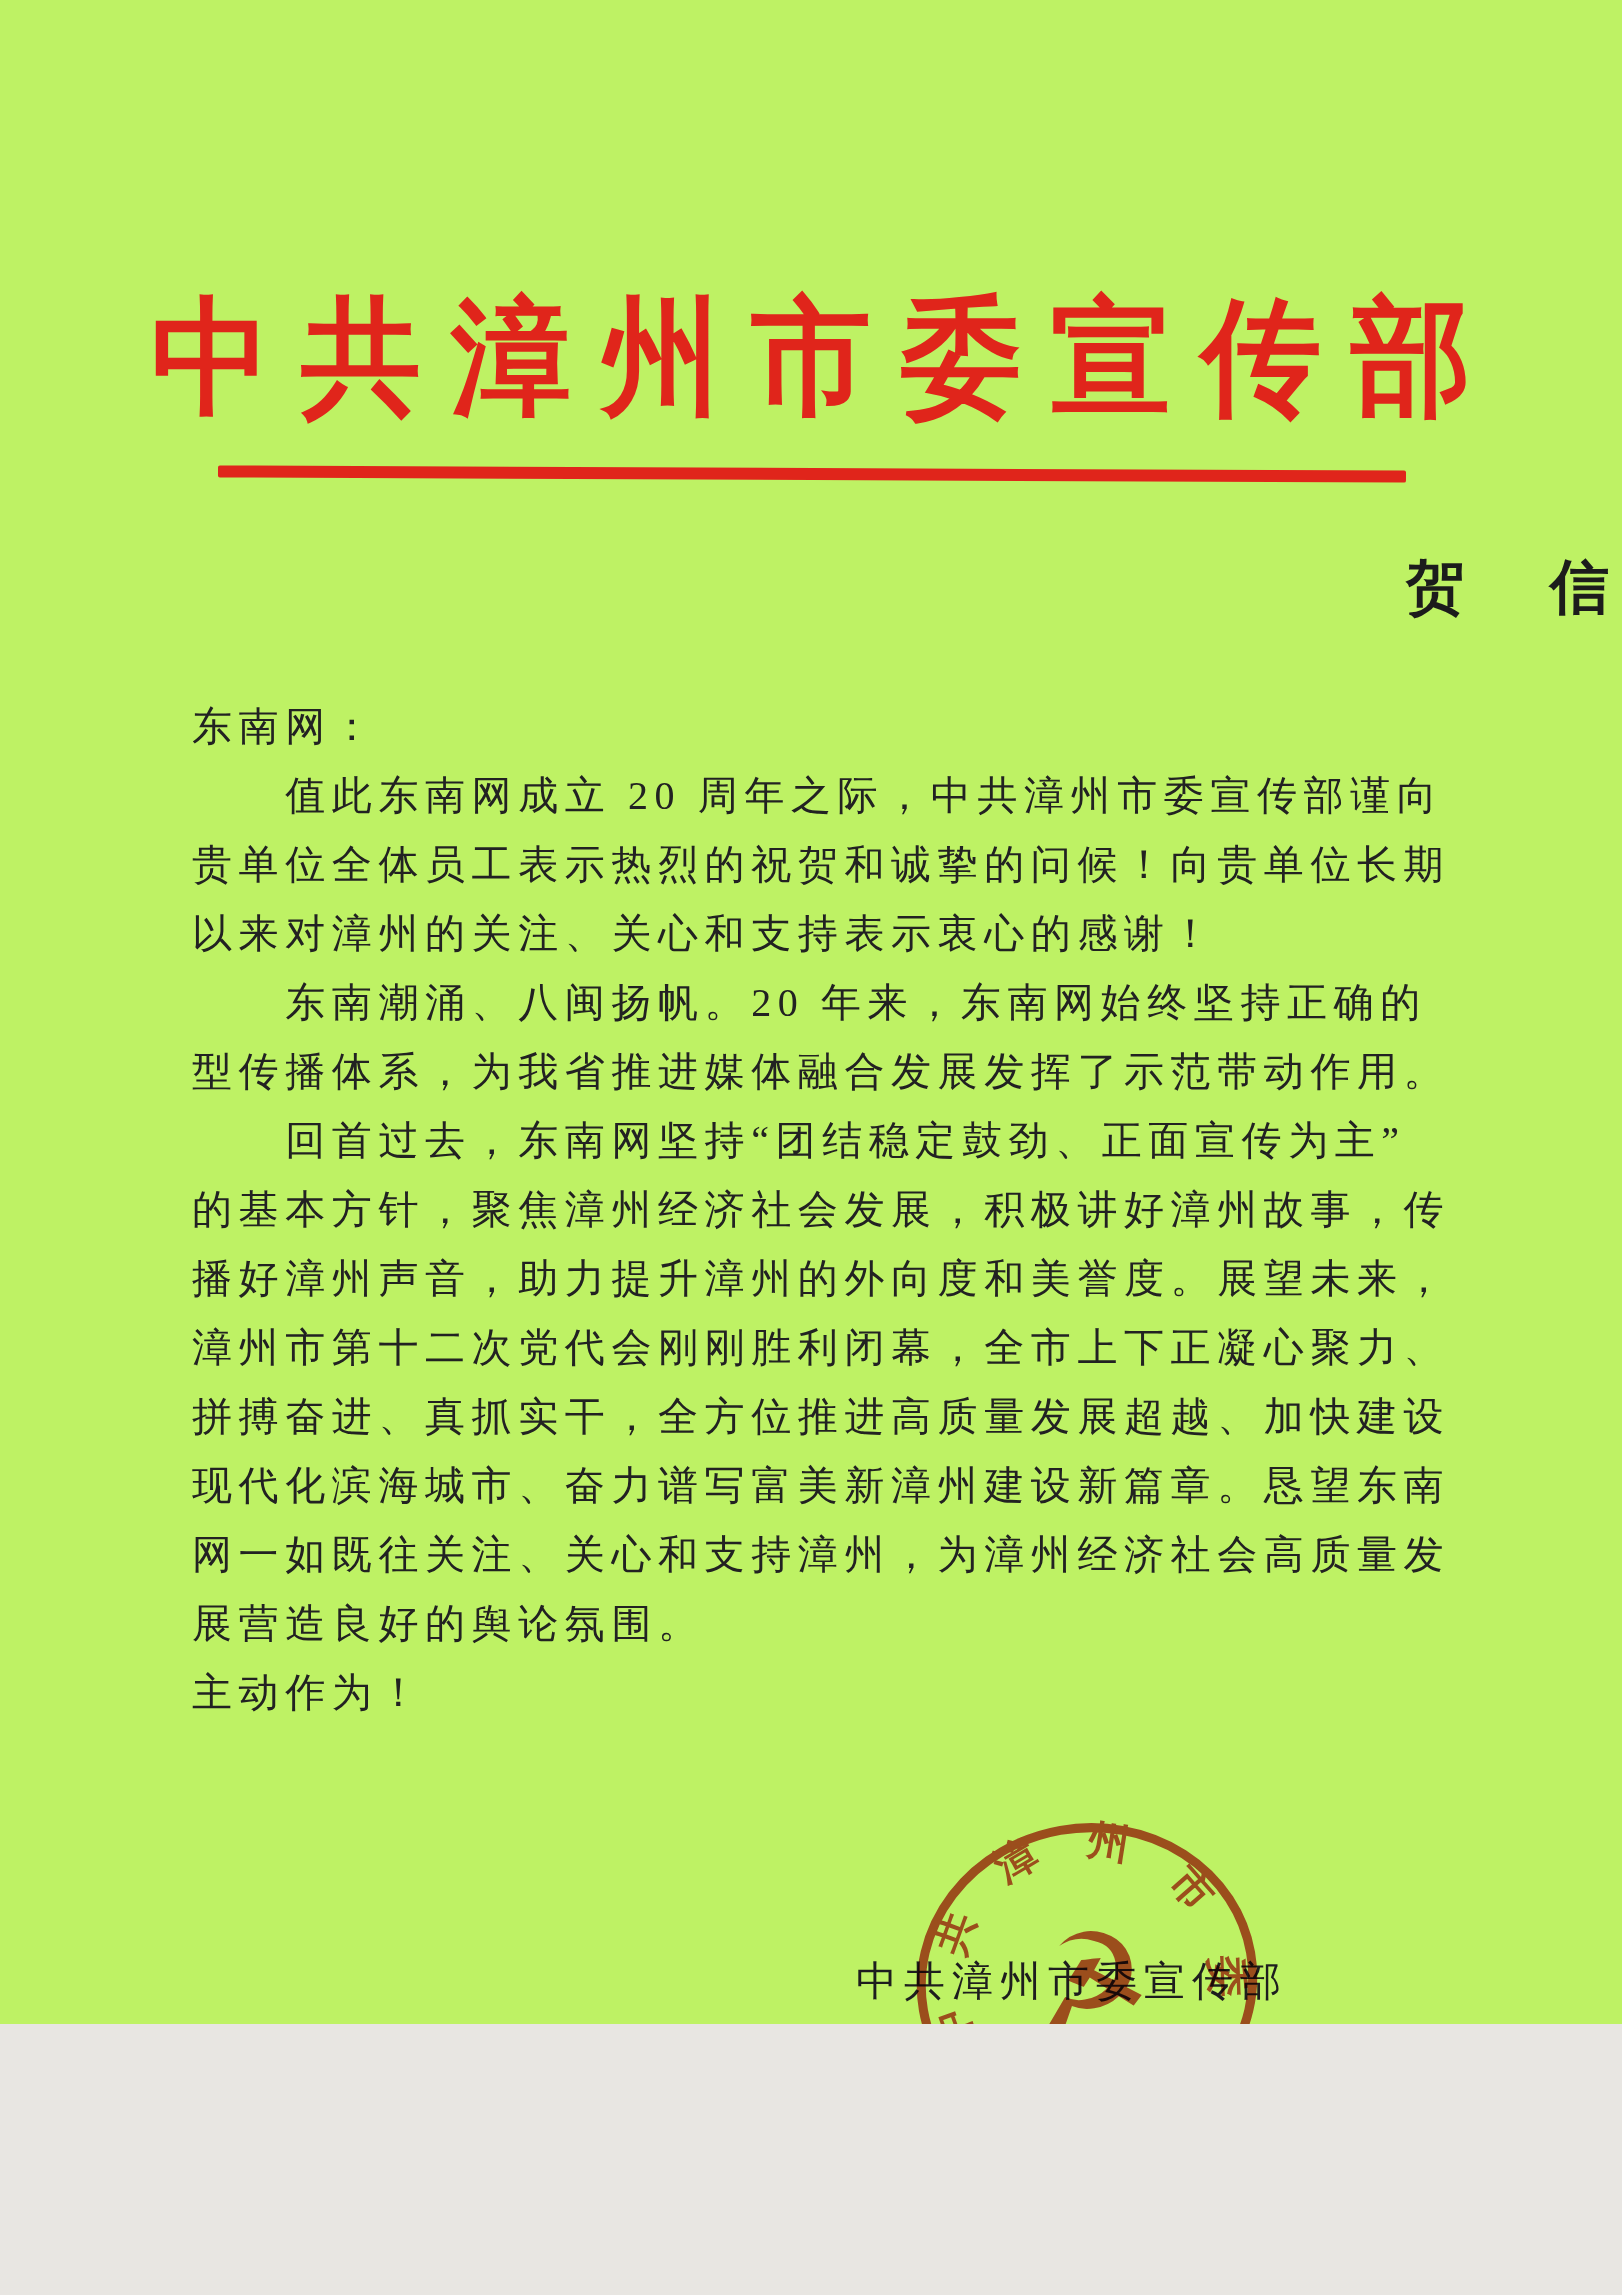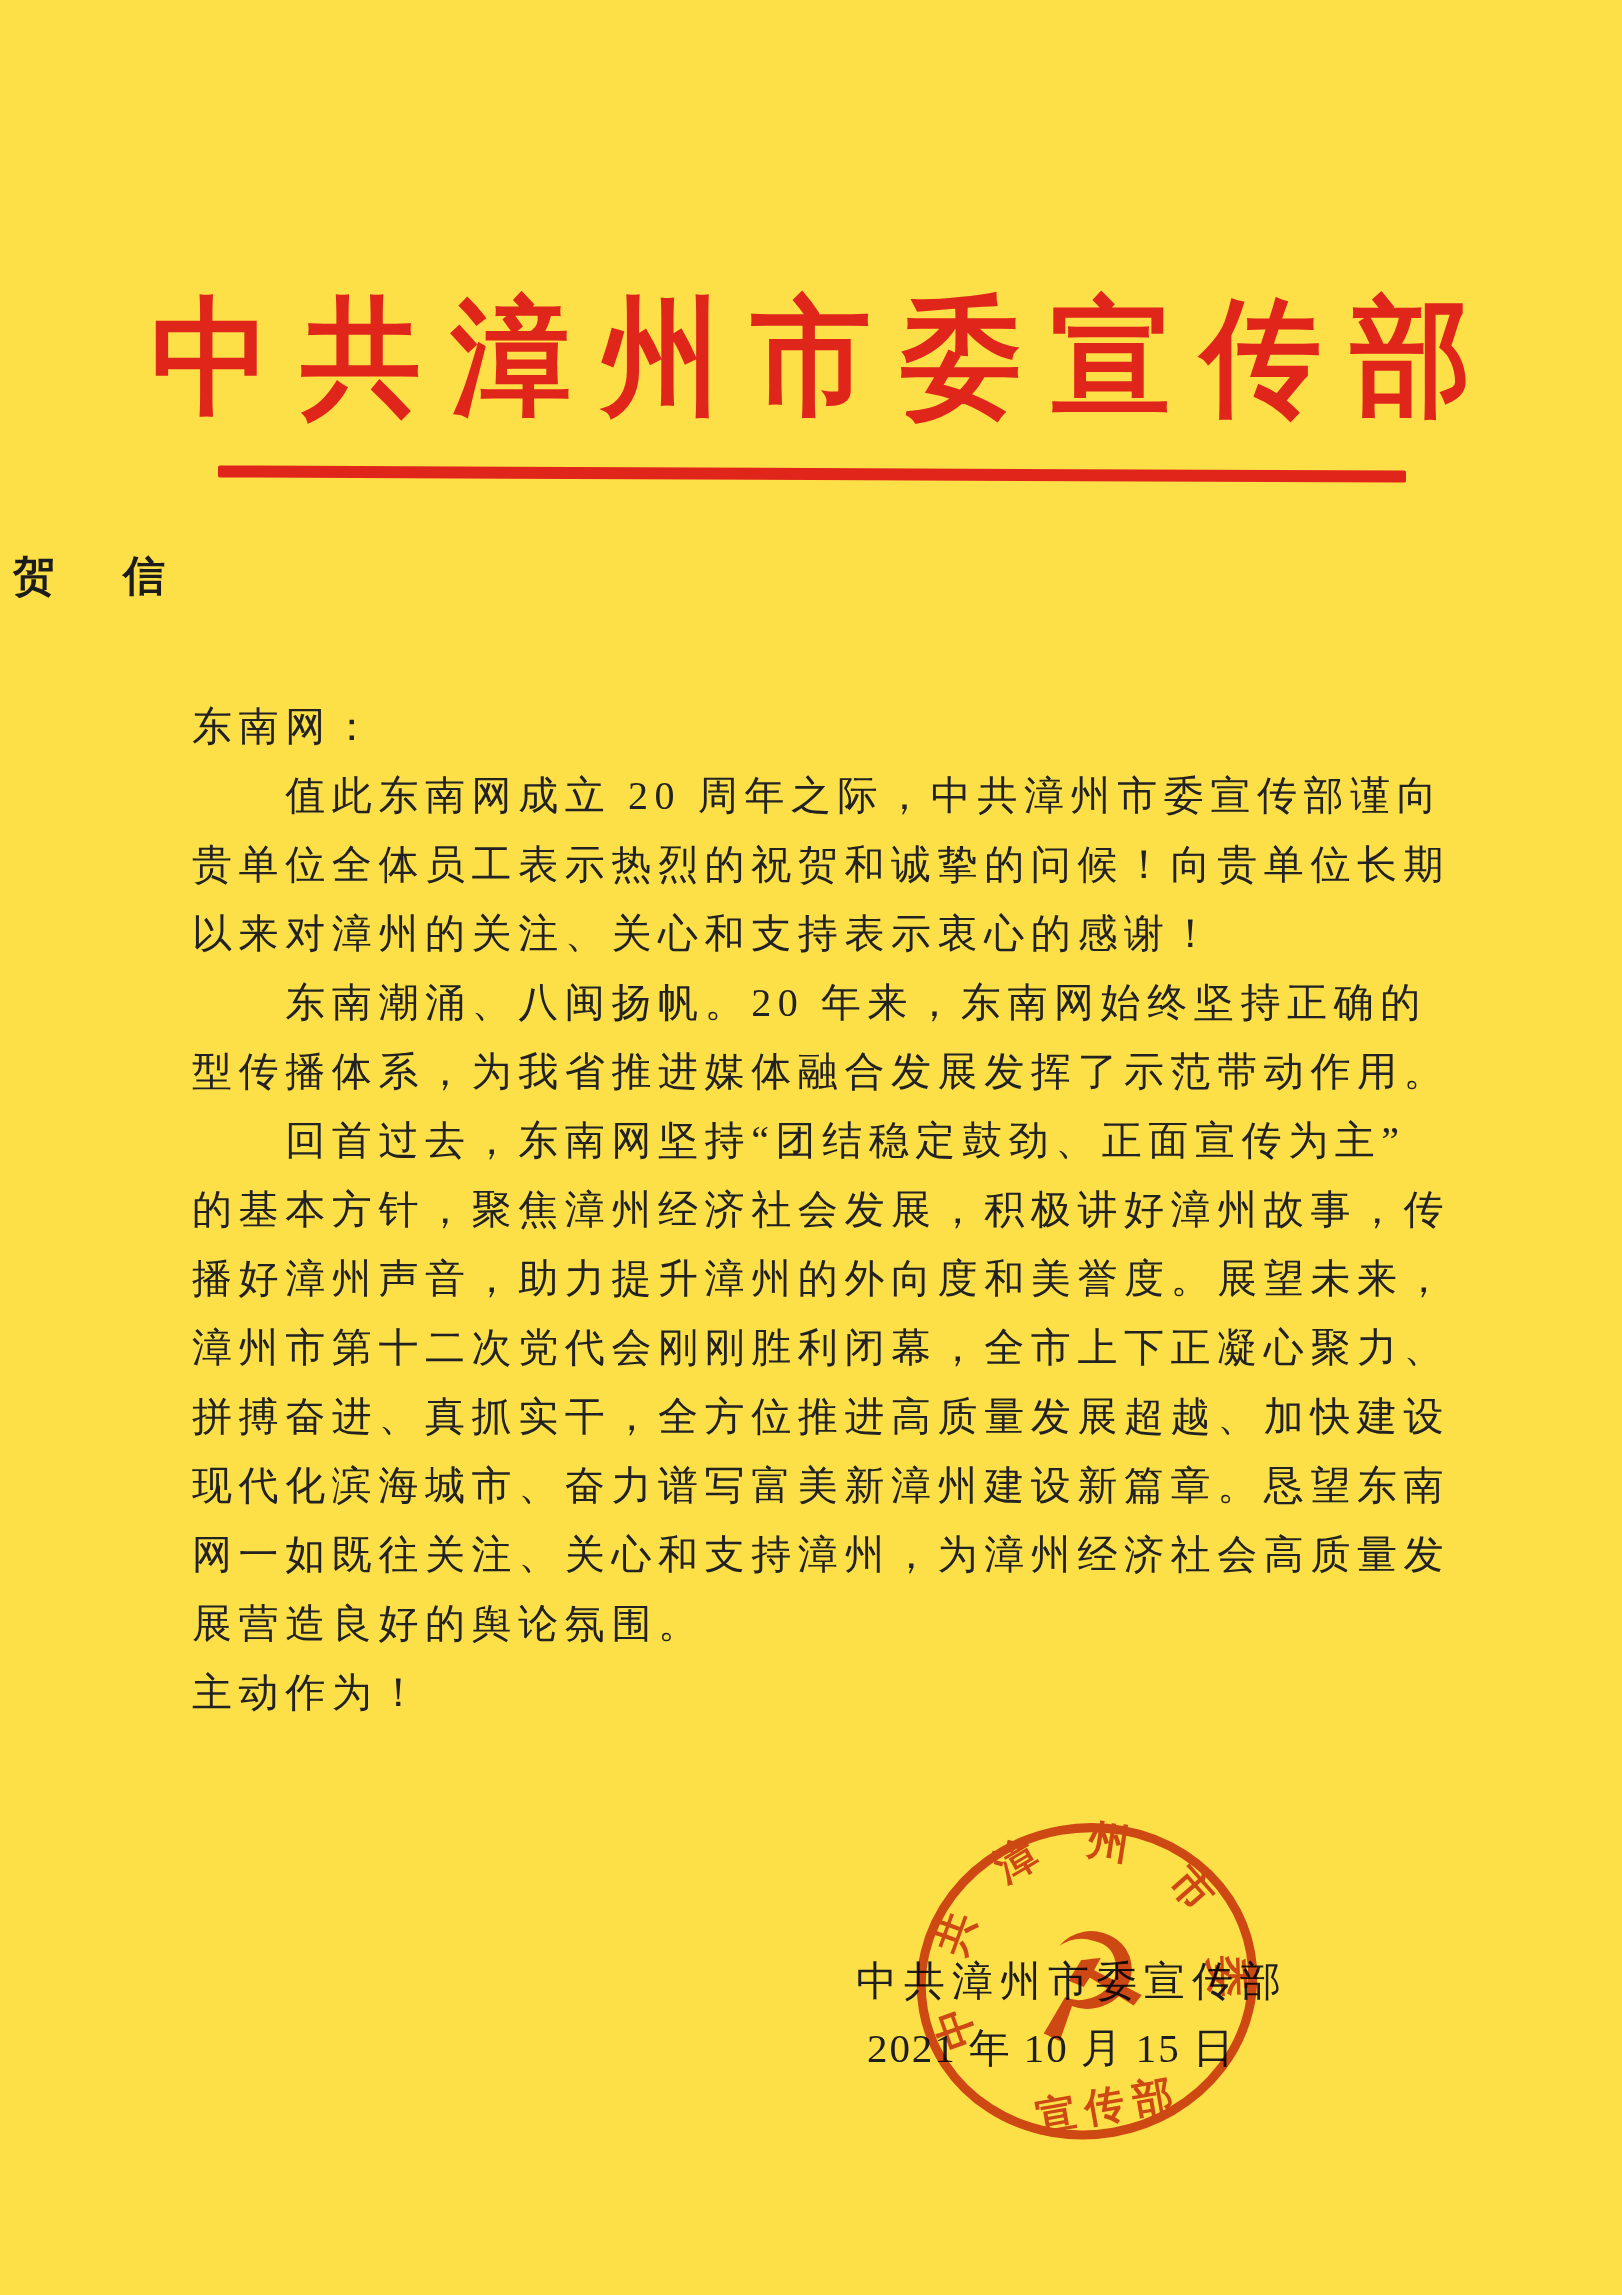--- a/index.html
+++ b/index.html
@@ -1,33 +1,33 @@
 <!DOCTYPE html>
 <html style="--red: #e0251b; --seal-red: #c9382b;font-size:10.3px"><head>
 <meta charset="utf-8">
 <style>
   html,body{margin:0;padding:0;background:#e8e6e2;}
   .page{
-    position:relative;width:1622px;height:2295px;background:#fde047;
+    position:relative;width:1622px;height:2024px;background:#bef264;
     font-family:"Liberation Serif","DejaVu Serif",serif;color:#212121;
     overflow:hidden;
   }
   .org-title{
     position:absolute;left:0;width:100%;top:278px;text-align:center;
     font-size:120px;font-weight:bold;color:var(--red,#e0251b);
     letter-spacing:30px;text-indent:30px;transform:scaleY(1.06);
     white-space:pre;
   }
   .red-rule{
     position:absolute;left:218px;top:468px;width:1188px;height:12.2px;
     background:var(--red,#e0251b);border-radius:1.9px;transform:rotate(0.25deg);
   }
   .doc-title{
-    position:absolute;left:0;width:100%;top:548px;text-align:left;
-    font-size:42px;font-weight:bold;letter-spacing:13px;text-indent:13px;
+    position:absolute;left:0;width:100%;top:548px;text-align:right;
+    font-size:59px;font-weight:bold;letter-spacing:13px;text-indent:13px;
     color:#1c1c1c;white-space:pre;
   }
   .body-lines{position:absolute;left:192px;top:692px;width:1255px;}
   .line{
     height:69px;line-height:69px;font-size:40px;letter-spacing:6.6px;
     white-space:pre;color:#222;
   }
   .signature{
     position:absolute;left:856px;top:1954px;font-size:41px;
     letter-spacing:7px;white-space:pre;color:#1e1e1e;

